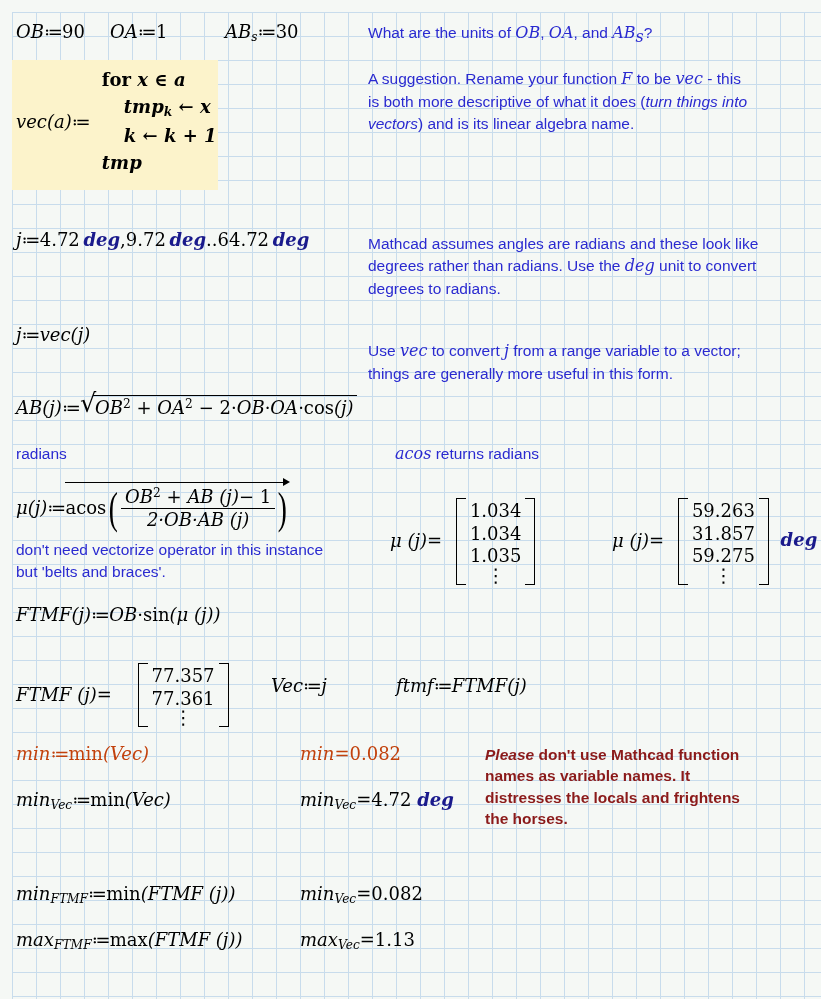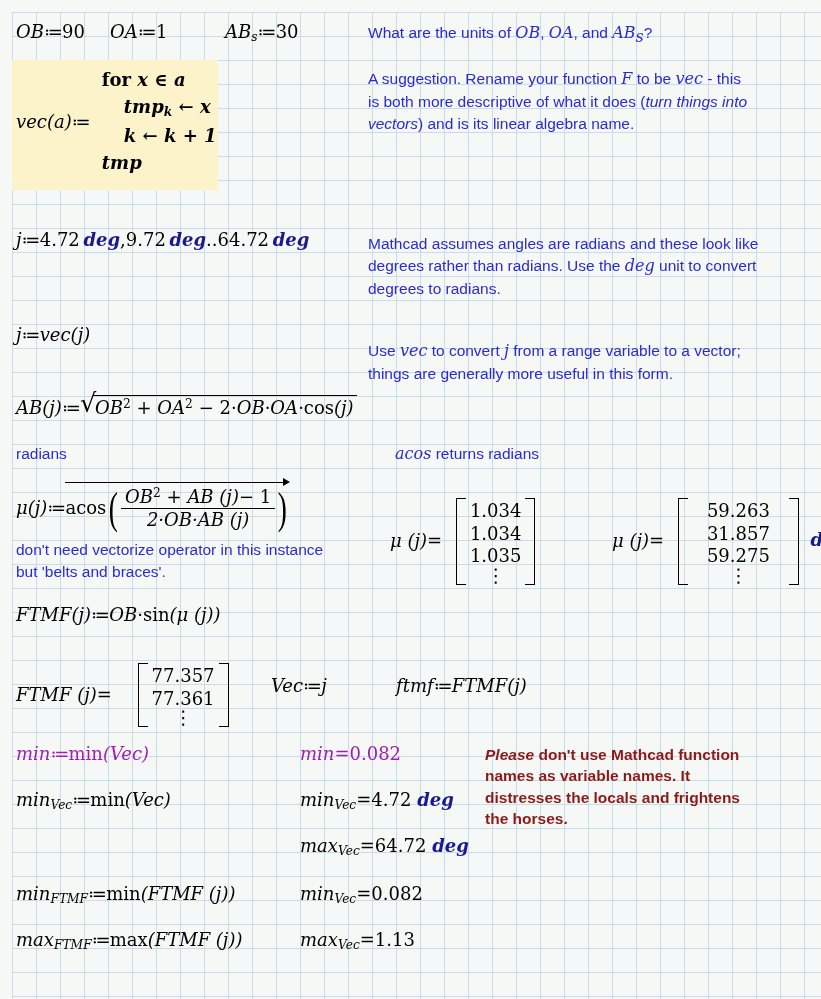--- a/index.html
+++ b/index.html
@@ -84,21 +84,21 @@
     white-space: normal;
   }
   .warn em { font-style: italic; }
   .deg {
     font-family: "DejaVu Serif", "Liberation Serif", serif;
     font-style: italic;
     font-weight: bold;
     color: #1a1a8c;
   }
   .dim {
-    color: #a21caf;
+    color: #c2410c;
   }
   
   #vecbox {
     position: absolute;
     left: 12px;
     top: 60px;
     width: 206px;
     height: 130px;
     background: #fcf3cb;
   }
@@ -315,21 +315,21 @@
         <span>1.034</span>
         <span>1.035</span>
         <span class="vdots">⋮</span>
       </span>
       <span class="brk r"></span>
     </span>
   </div>
 
   <div class="blk math" style="left:612px; top:498px;">
     <span style="display:inline-block; vertical-align:middle;"><i>μ (j)</i><span>=</span></span>
-    <span class="matrix" style="margin-left:8px;gap:15px;">
+    <span class="matrix" style="margin-left:8px;">
       <span class="brk l"></span>
       <span class="cells">
         <span>59.263</span>
         <span>31.857</span>
         <span>59.275</span>
         <span class="vdots">⋮</span>
       </span>
       <span class="brk r"></span>
     </span>
     <span class="deg" style="margin-left:6px;">deg</span>
@@ -367,23 +367,20 @@
     <i>min</i><span>=</span><span>0.082</span>
   </div>
 
   <div class="blk math" style="left:16px; top:790px;">
     <i>min</i><span class="sub">Vec</span><span class="assign">≔</span><span class="mop">min</span><i>(Vec)</i>
   </div>
   <div class="blk math" style="left:300px; top:790px;">
     <i>min</i><span class="sub">Vec</span><span>=</span><span>4.72</span> <span class="deg">deg</span>
   </div>
 
-  <div class="blk math" style="left:300px; top:836px;">
-    <i>max</i><span class="sub">Vec</span><span>=</span><span>64.72</span> <span class="deg">deg</span>
-  </div>
 
   <div class="blk math" style="left:16px; top:884px;">
     <i>min</i><span class="sub">FTMF</span><span class="assign">≔</span><span class="mop">min</span><i>(FTMF (j))</i>
   </div>
   <div class="blk math" style="left:300px; top:884px;">
     <i>min</i><span class="sub">Vec</span><span>=</span><span>0.082</span>
   </div>
 
   <div class="blk math" style="left:16px; top:930px;">
     <i>max</i><span class="sub">FTMF</span><span class="assign">≔</span><span class="mop">max</span><i>(FTMF (j))</i>

